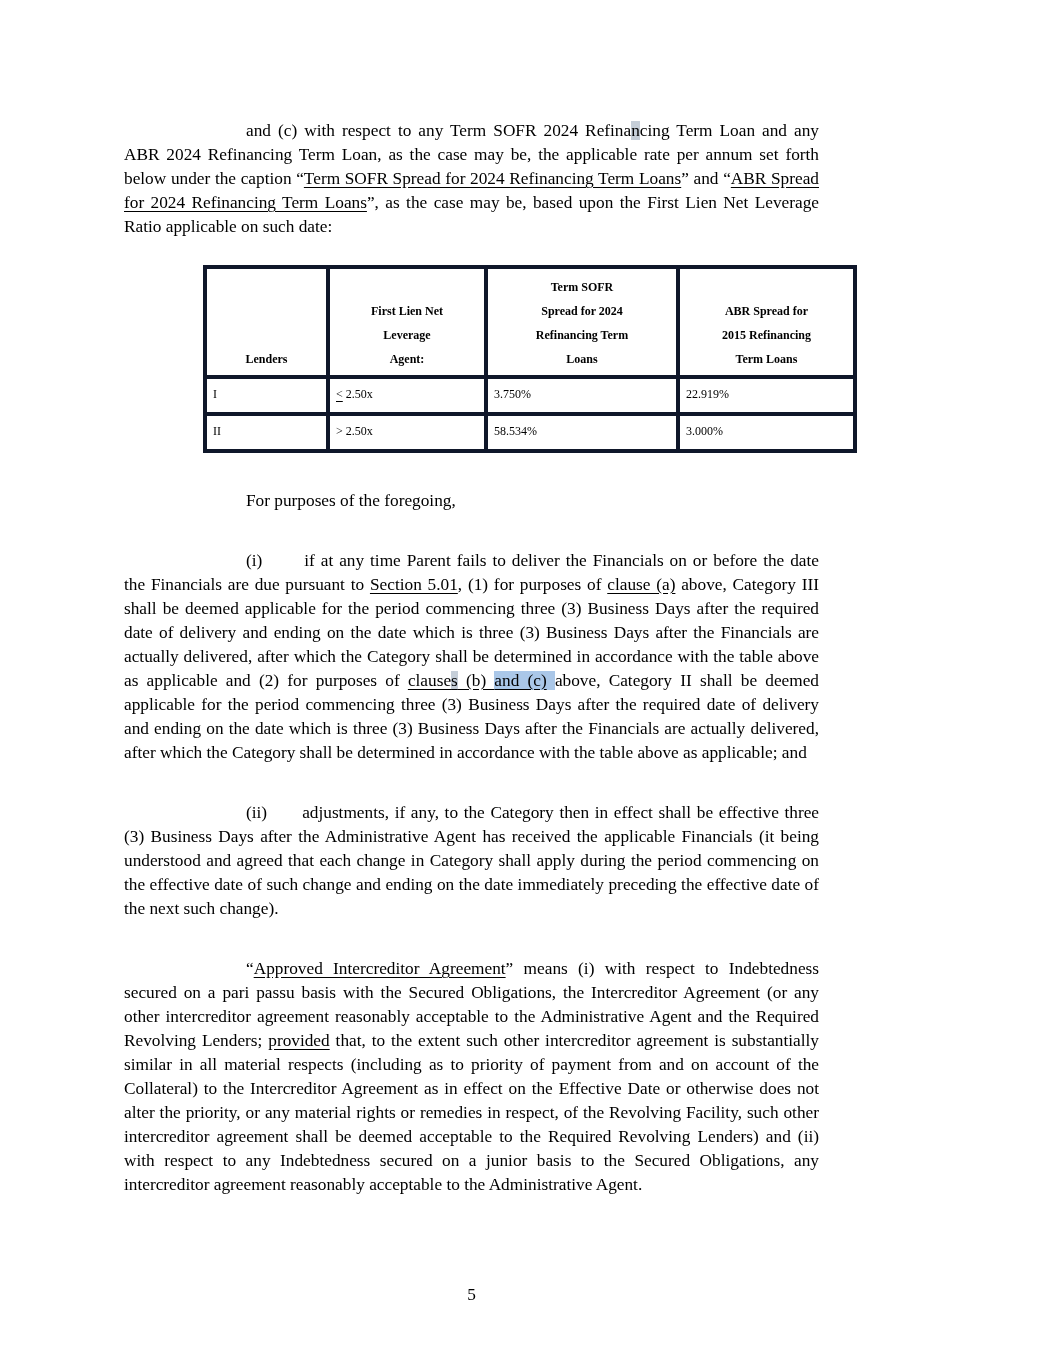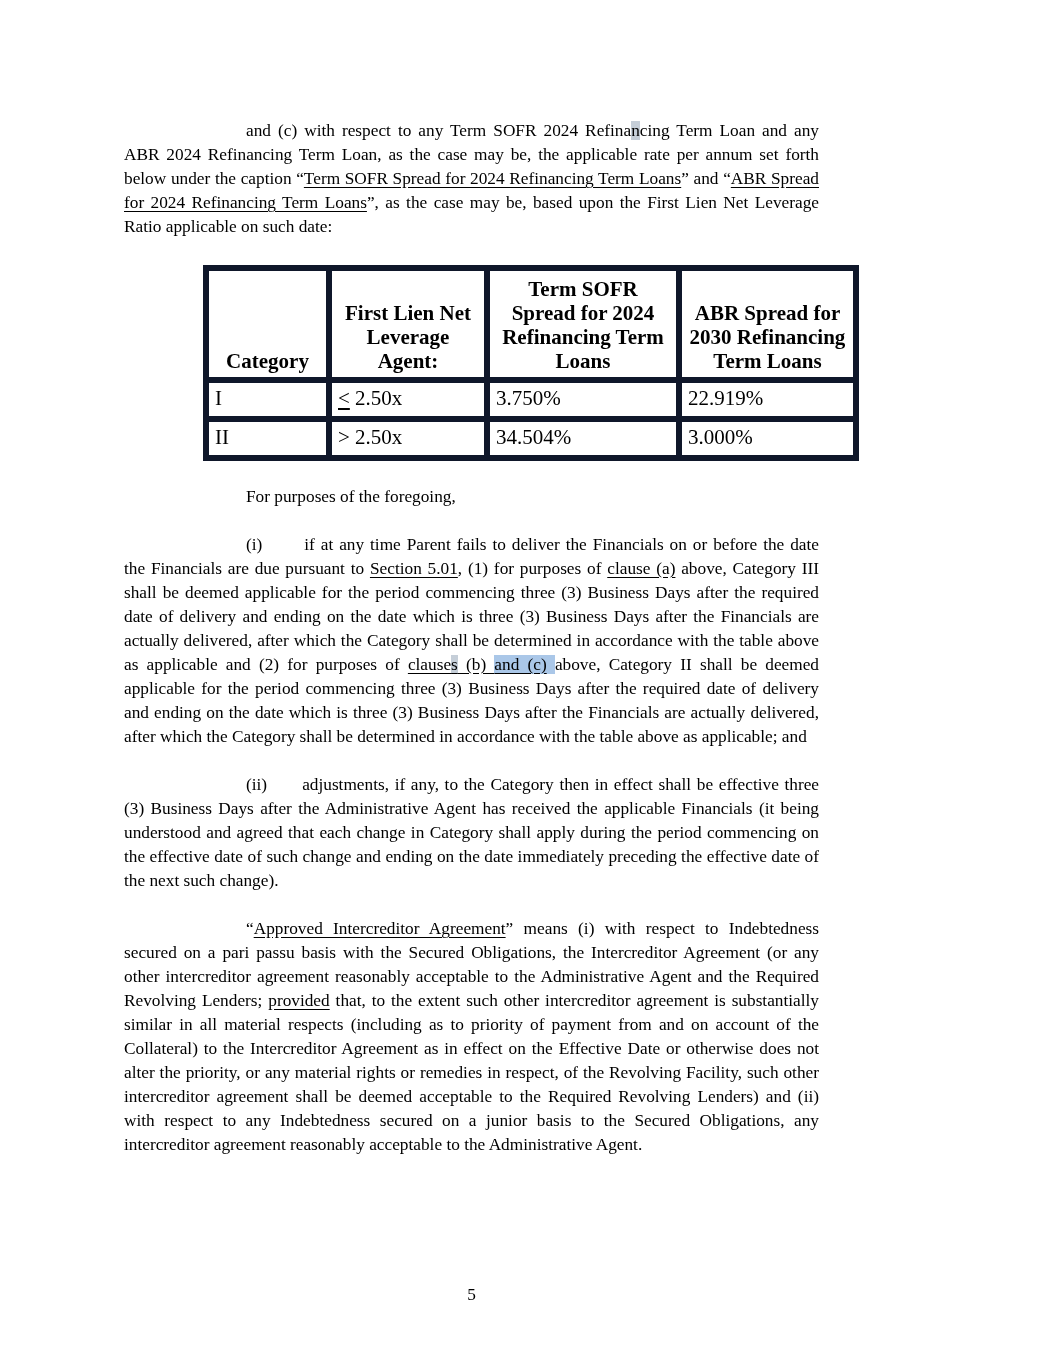--- a/index.html
+++ b/index.html
@@ -12,40 +12,40 @@
     line-height: 24px;
     color: #000000;
     margin: 0 auto;
   }
   .page {
     position: relative;
     width: 943px;
     min-height: 1365px;
     padding: 119px 124px 100px 124px;
   }
-  .para { margin-top: 24px; }
+  .para { margin-top: 36px; }
   .para.first { margin-top: 0; }
   .para.indent { text-indent: 122px; }
   .para.justify { text-align: justify; }
   .u { text-decoration: underline; text-underline-offset: 3px; }
   .hl-gray { background-color: var(--hl-gray, #c5ced8); }
   .hl-blue { background-color: var(--hl-blue, #aac7e8); }
   .tab-gap { display: inline-block; }
   .tab-gap-1 { width: 42px; }
   .tab-gap-2 { width: 35px; }
 
   .pricing-table {
     border-collapse: collapse;
     table-layout: fixed;
     width: 650px;
     margin: 26px 0 20px 79px;
   }
   .pricing-table th, .pricing-table td {
-    border: 6px solid #0f172a;
-    font-size: 21px;
+    border: 4px solid #0f172a;
+    font-size: 12px;
     line-height: 24px;
   }
   .pricing-table th {
     font-weight: bold;
     vertical-align: bottom;
     white-space: pre-line;
     padding: 6px 6px 4px 6px;
   }
   .pricing-table td {
     vertical-align: top;
@@ -68,44 +68,44 @@
 
   <table class="pricing-table">
     <colgroup>
       <col style="width:123px">
       <col style="width:158px">
       <col style="width:192px">
       <col style="width:177px">
     </colgroup>
     <thead>
       <tr>
-        <th>Category</th>
+        <th>Lenders</th>
         <th>First Lien Net
 Leverage
 Agent:</th>
         <th>Term SOFR
 Spread for 2024
 Refinancing Term
 Loans</th>
         <th>ABR Spread for
-2030 Refinancing
+2015 Refinancing
 Term Loans</th>
       </tr>
     </thead>
     <tbody>
       <tr>
         <td>I</td>
         <td><span class="u">&lt;</span><span> 2.50x</span></td>
         <td>3.750%</td>
         <td>22.919%</td>
       </tr>
       <tr>
         <td>II</td>
         <td><span>&gt; 2.50x</span></td>
-        <td>34.504%</td>
+        <td>58.534%</td>
         <td>3.000%</td>
       </tr>
     </tbody>
   </table>
 
   <p class="para indent"><span>For purposes of the foregoing,</span></p>
 
   <p class="para indent justify"><span>(i)</span><span class="tab-gap tab-gap-1">&nbsp;</span><span>if at any time Parent fails to deliver the Financials on or before the date the Financials are due pursuant to </span><span class="u">Section 5.01</span><span>, (1) for purposes of </span><span class="u">clause (a)</span><span> above, Category III shall be deemed applicable for the period commencing three (3) Business Days after the required date of delivery and ending on the date which is three (3) Business Days after the Financials are actually delivered, after which the Category shall be determined in accordance with the table above as applicable and (2) for purposes of </span><span class="u">clause</span><span class="u hl-gray">s</span><span class="u"> (b) </span><span class="u hl-blue">and (c)</span><span class="hl-blue"> </span><span>above, Category II shall be deemed applicable for the period commencing three (3) Business Days after the required date of delivery and ending on the date which is three (3) Business Days after the Financials are actually delivered, after which the Category shall be determined in accordance with the table above as applicable; and</span></p>
 
   <p class="para indent justify"><span>(ii)</span><span class="tab-gap tab-gap-2">&nbsp;</span><span>adjustments, if any, to the Category then in effect shall be effective three (3) Business Days after the Administrative Agent has received the applicable Financials (it being understood and agreed that each change in Category shall apply during the period commencing on the effective date of such change and ending on the date immediately preceding the effective date of the next such change).</span></p>

